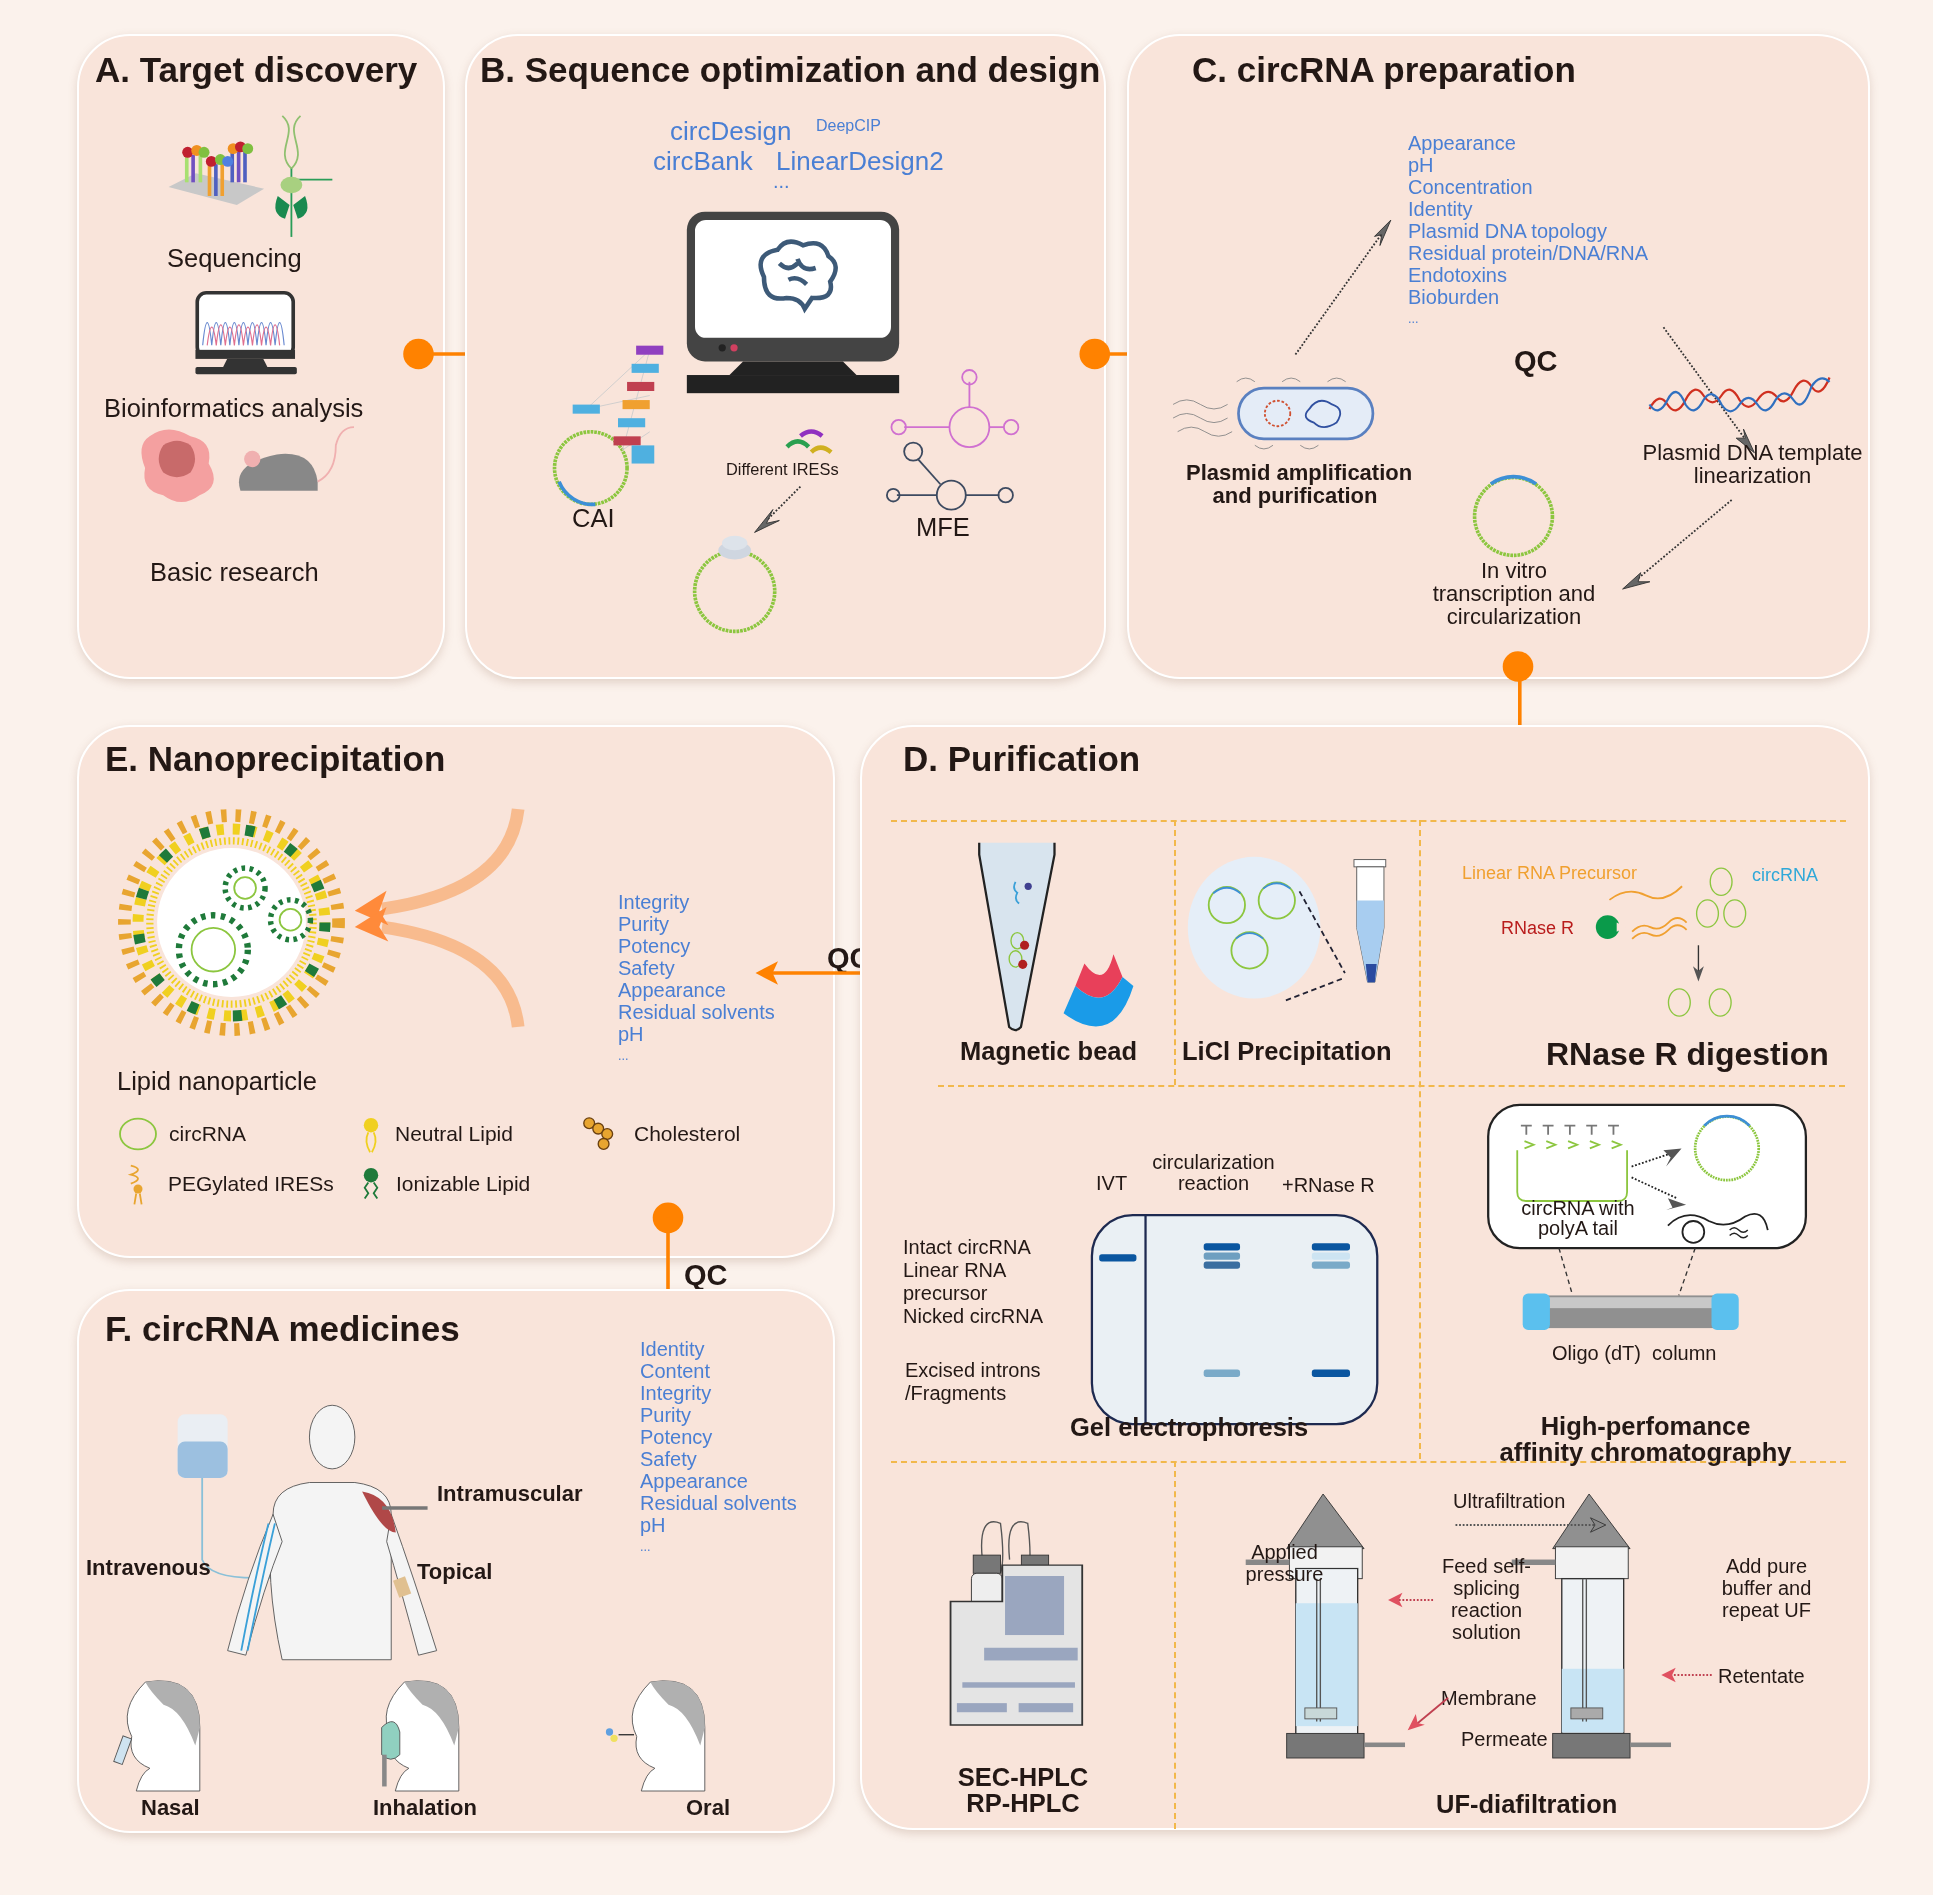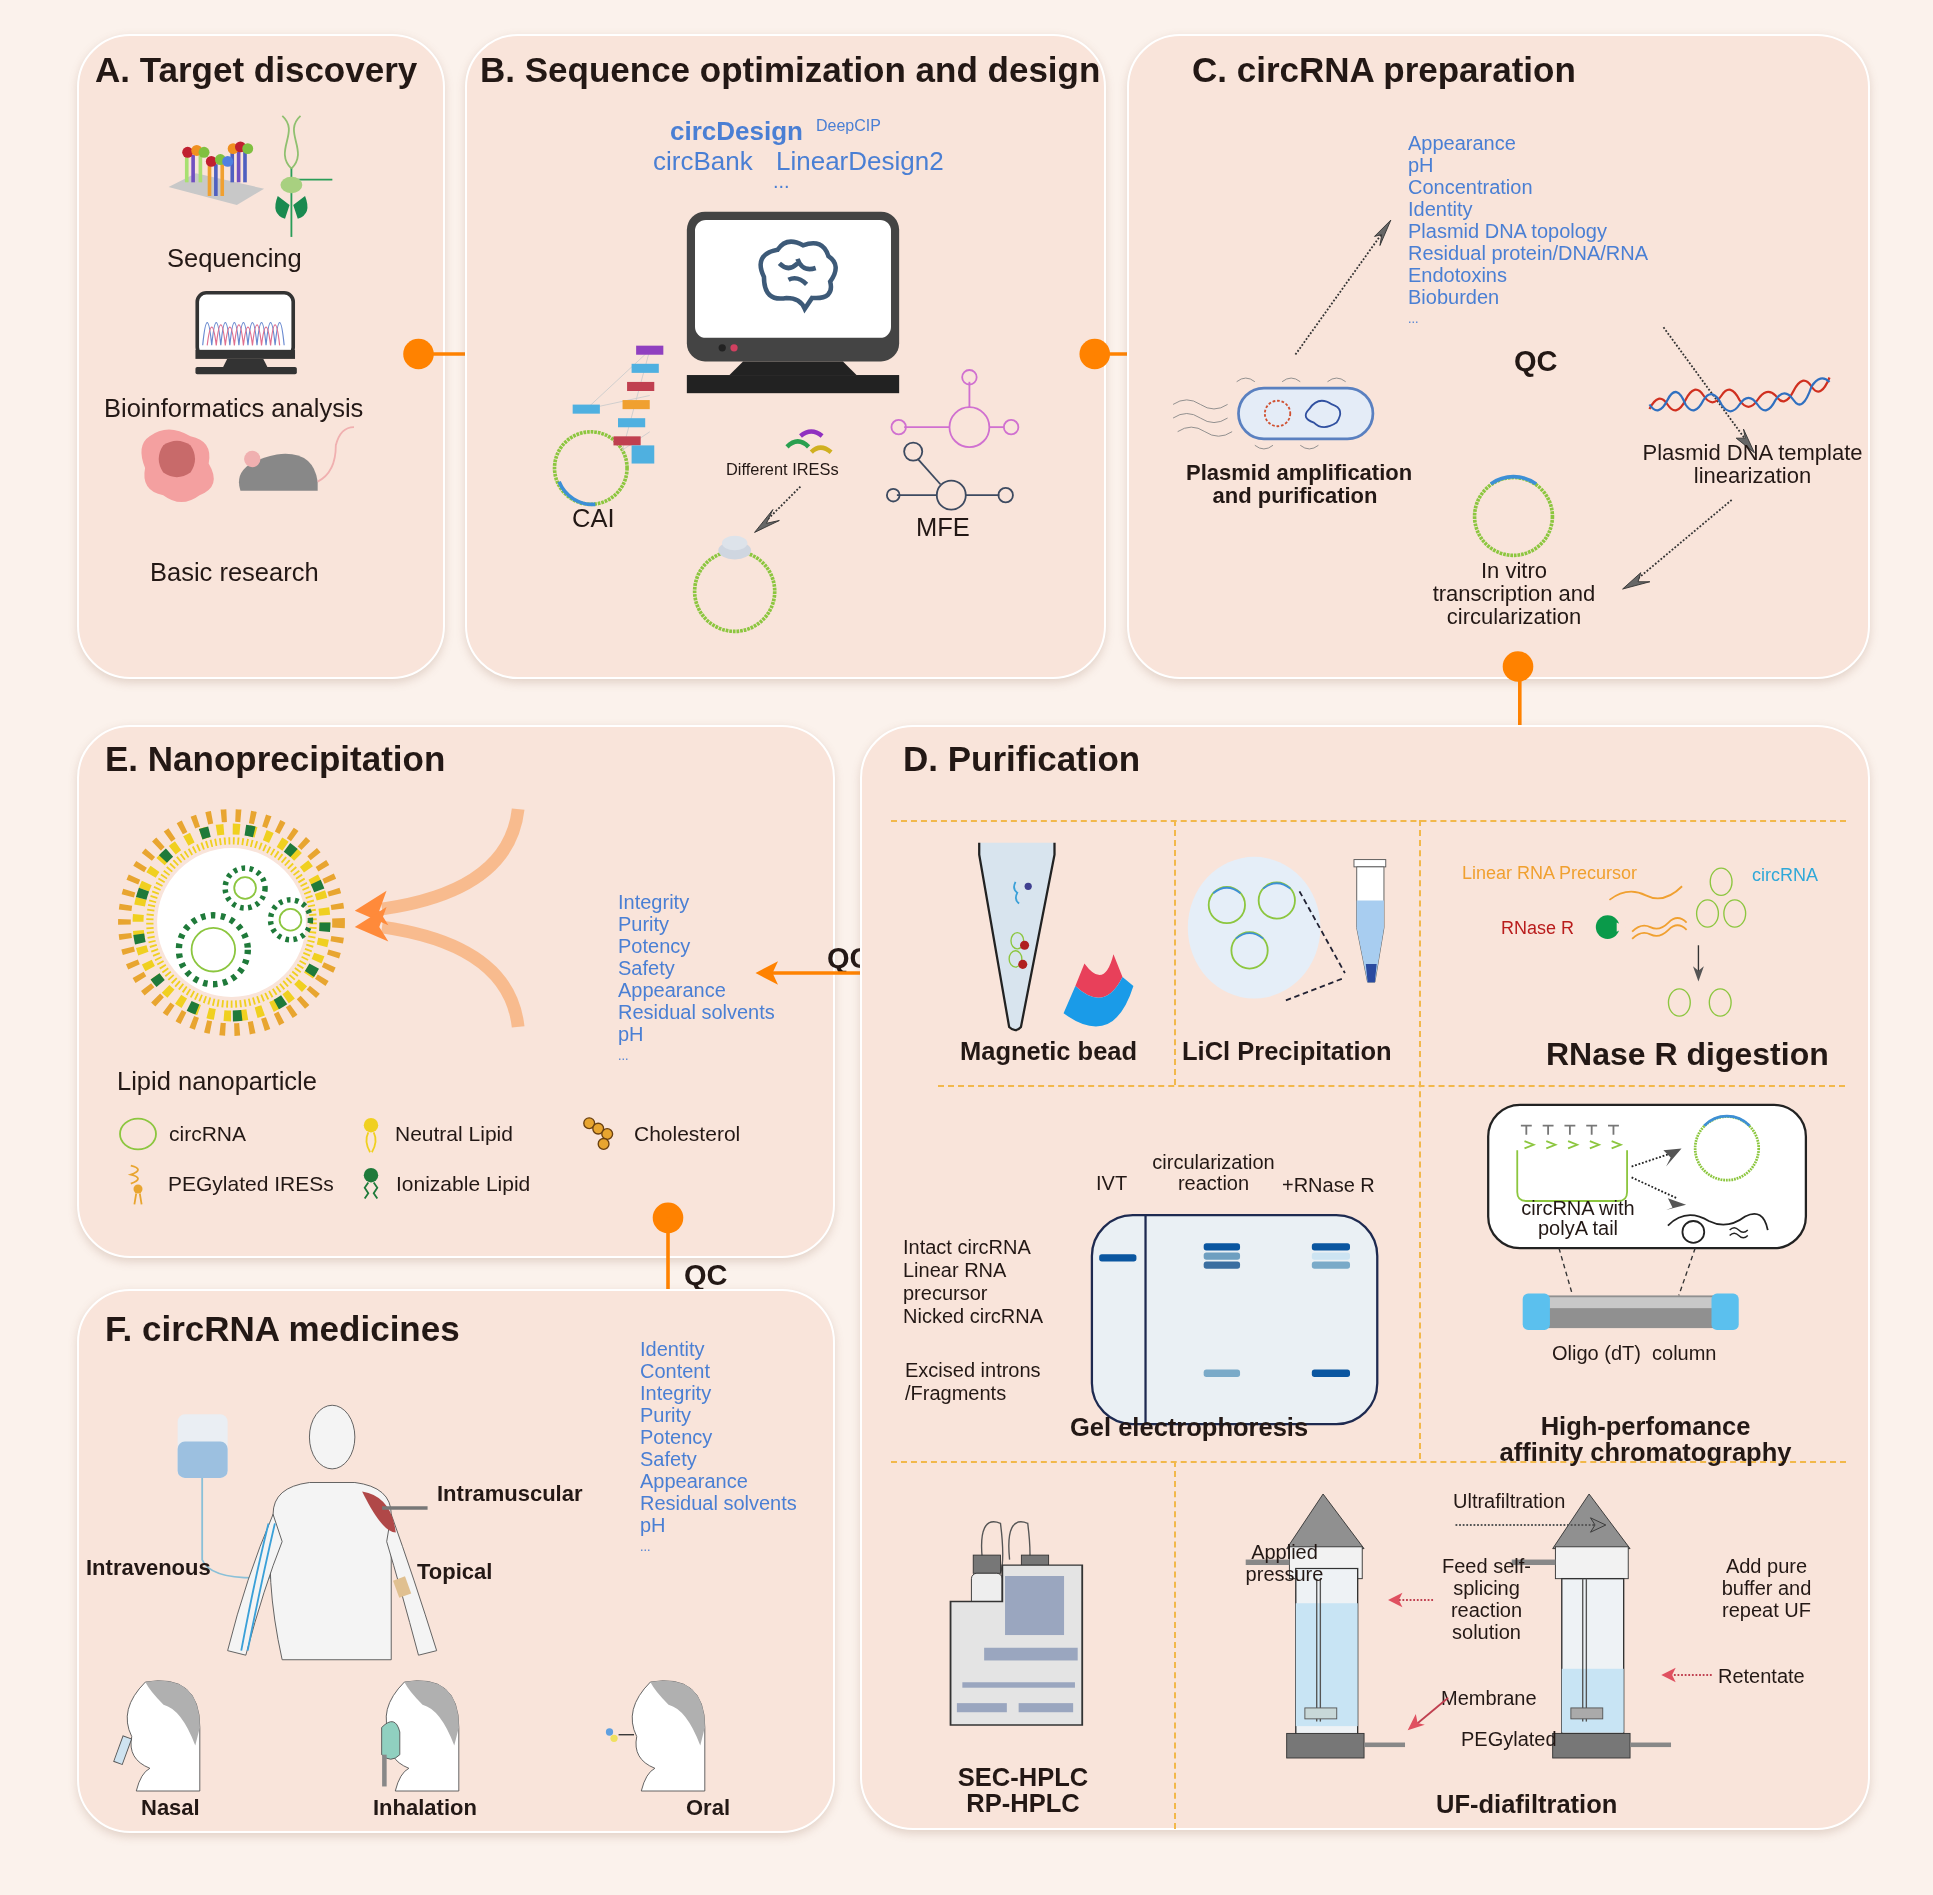--- a/index.html
+++ b/index.html
@@ -70,21 +70,21 @@
 <div class="t" style="left:150px;top:559px;font-size:25.5px;">Basic research</div>
 
 <svg style="left:400px;top:336px;" width="136" height="36" viewBox="0 0 150 40">
   <circle cx="20" cy="20" r="17" fill="#ff8200"></circle>
   <line x1="20" y1="20" x2="130" y2="20" stroke="#ff8200" stroke-width="4"></line>
   <polygon points="145,20 122,8 127,20 122,32" fill="#ff8200"></polygon>
 </svg>
 
 <div class="panel" style="left:465px;top:34px;width:641px;height:645px;"></div>
 <div class="ptitle" style="left:480px;top:50px;">B. Sequence optimization and design</div>
-<div class="t blue" style="left:670px;top:118px;font-size:26px;font-weight:bold;">circDesign</div>
+<div class="t blue" style="left:670px;top:118px;font-size:26px;">circDesign</div>
 <div class="t blue" style="left:816px;top:118px;font-size:16px;">DeepCIP</div>
 <div class="t blue" style="left:653px;top:148px;font-size:26px;">circBank</div>
 <div class="t blue" style="left:776px;top:148px;font-size:26px;">LinearDesign2</div>
 <div class="t blue" style="left:773px;top:171px;font-size:20px;">...</div>
 <svg style="left:684px;top:209px;" width="218" height="186" viewBox="0 0 240 205">
   <rect x="3" y="3" width="234" height="165" rx="20" fill="#444"></rect>
   <rect x="12" y="12" width="216" height="130" rx="12" fill="#fff"></rect>
   <circle cx="42" cy="153" r="4" fill="#222"></circle>
     <circle cx="55" cy="153" r="4" fill="#d04060"></circle>
   <polygon points="65,168 175,168 190,183 50,183" fill="#222"></polygon>
@@ -543,21 +543,21 @@
 </div>
 <svg style="left:1386px;top:1591px;" width="50" height="18" viewBox="0 0 55 20">
     <line x1="10" y1="10" x2="52" y2="10" stroke="#c04050" stroke-width="2" stroke-dasharray="2 2"></line>
     <polygon points="2,10 18,2 14,10 18,18" fill="#e05060"></polygon>
   </svg>
 <div class="t" style="left:1441px;top:1688px;font-size:20px;">Membrane</div>
 <svg style="left:1405px;top:1696px;" width="45" height="36" viewBox="0 0 50 40">
     <line x1="48" y1="2" x2="12" y2="32" stroke="#c04050" stroke-width="2"></line>
     <polygon points="3,38 12,20 14,30 22,32" fill="#e05060"></polygon>
   </svg>
-<div class="t" style="left:1461px;top:1729px;font-size:20px;">PEGylated</div>
+<div class="t" style="left:1461px;top:1729px;font-size:20px;">Permeate</div>
 <div class="t center" style="left:1712px;top:1555px;font-size:20px;width:109px;line-height:22px;">
   <div>Add pure</div>
     <div>buffer and</div>
     <div>repeat UF</div>
 </div>
 <div class="t" style="left:1718px;top:1666px;font-size:20px;">Retentate</div>
 <svg style="left:1659px;top:1666px;" width="55" height="18" viewBox="0 0 60 20">
     <line x1="12" y1="10" x2="58" y2="10" stroke="#c04050" stroke-width="2" stroke-dasharray="2 2"></line>
     <polygon points="2,10 18,2 14,10 18,18" fill="#e05060"></polygon>
   </svg>

